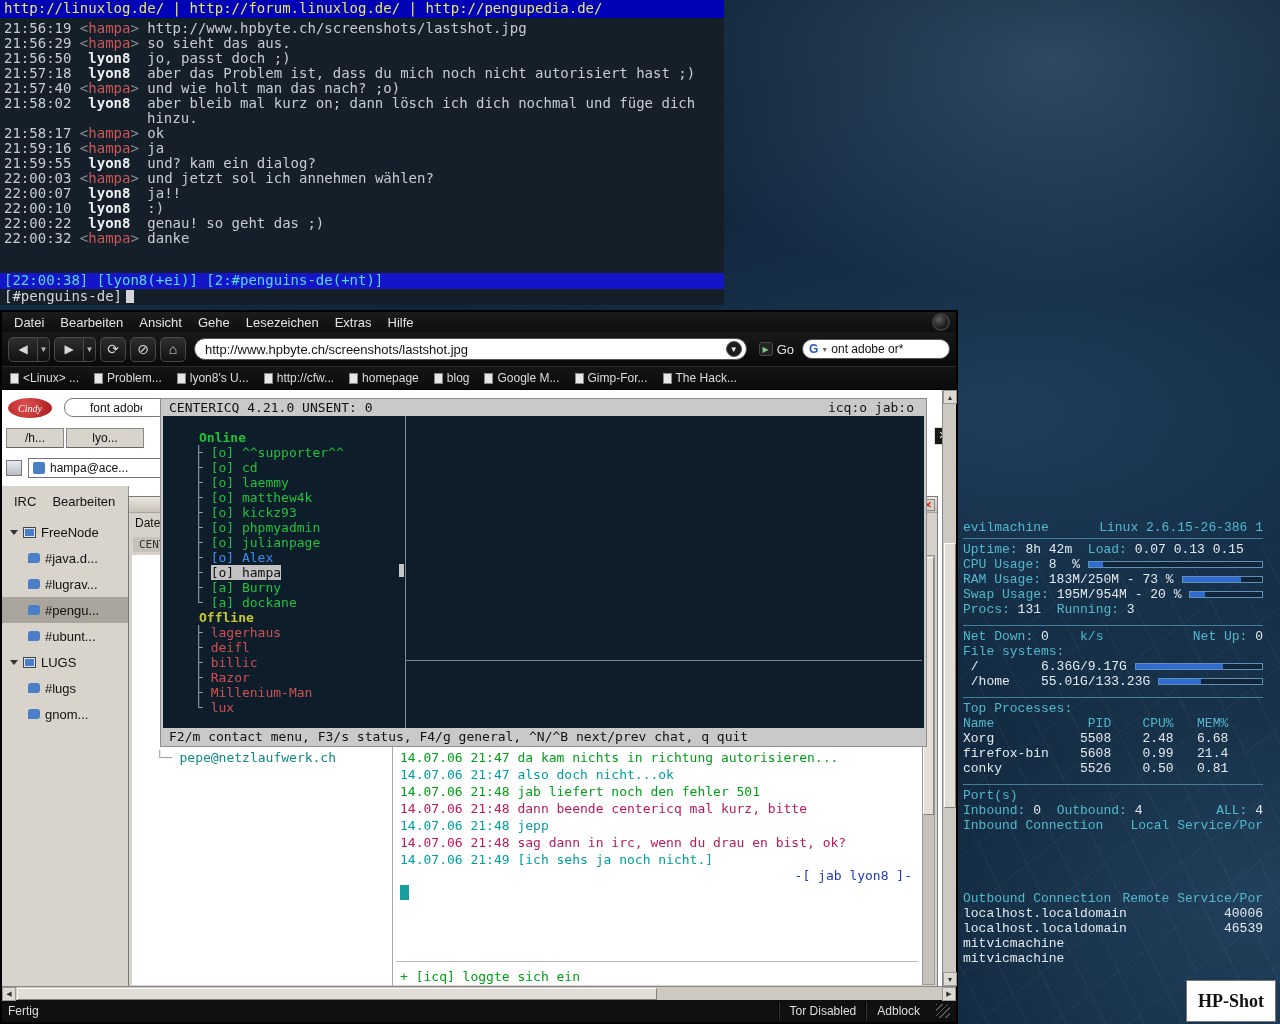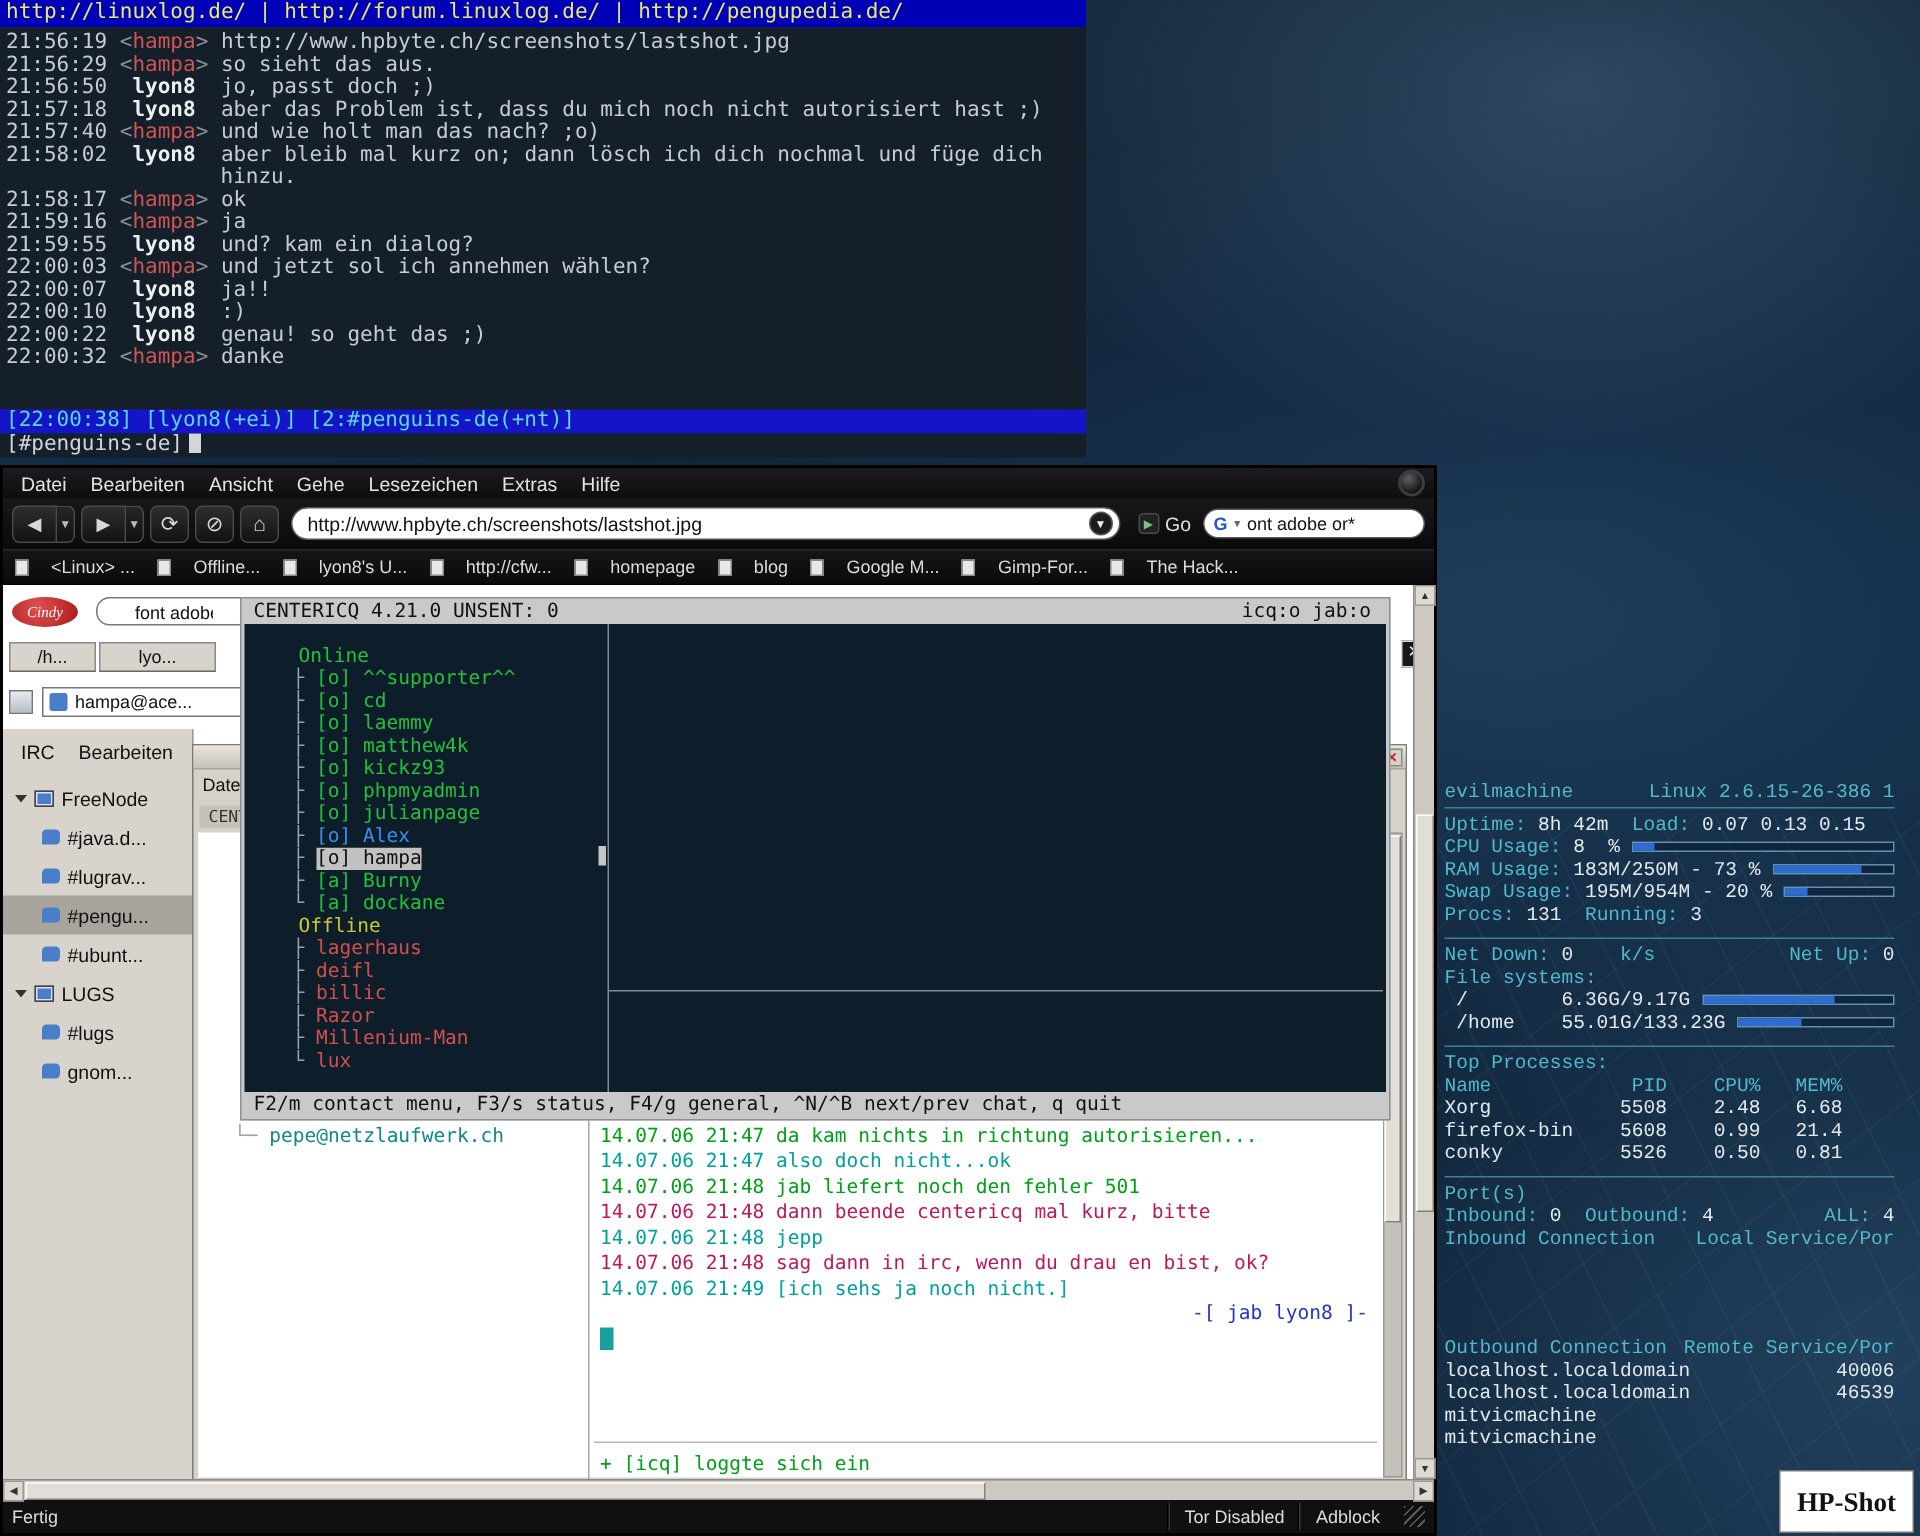--- a/index.html
+++ b/index.html
@@ -41,21 +41,21 @@
 #urlbar{flex:1;height:22px;border-radius:11px;background:#fff;border:1px solid #555;display:flex;align-items:center;padding:0 4px 0 10px;margin:0 4px}
 #url-input{flex:1;border:0;outline:0;font-size:13px;color:#111;background:transparent;font-family:"Liberation Sans",sans-serif}
 .url-badge{width:16px;height:16px;border-radius:50%;background:#1c1c1c;color:#eee;font-size:8px;display:flex;align-items:center;justify-content:center;border:1px solid #555}
 #go{color:#e0e0e0;font-size:13px;display:flex;align-items:center;gap:4px;padding:0 4px}
 .go-ico{width:14px;height:14px;border-radius:3px;background:#222;border:1px solid #4a4a4a;color:#7fc37f;font-size:8px;display:flex;align-items:center;justify-content:center}
 #searchbar{width:148px;height:20px;border-radius:10px;background:#fff;border:1px solid #555;display:flex;align-items:center;padding:0 6px;gap:3px}
 .g-logo{color:#2255cc;font-weight:bold;font-size:12px}
 .g-dd{color:#666;font-size:7px}
 #search-input{width:86px;border:0;outline:0;font-size:12px;background:transparent;color:#111}
 #bookmarks{height:24px;display:flex;align-items:center;padding:0 8px;gap:15px;background:linear-gradient(#151515,#0b0b0b);color:#dcdcdc;font-size:12px;border-top:1px solid #2a2a2a;border-bottom:1px solid #000;overflow:hidden}
-.bm-item{display:flex;align-items:center;gap:15px;white-space:nowrap}
+.bm-item{display:flex;align-items:center;gap:4px;white-space:nowrap}
 .bm-icon{width:9px;height:11px;background:#e8e8e8;border:1px solid #888}
 #content-row{display:flex}
 #content{position:relative;width:940px;height:596px;background:#fff;overflow:hidden;font-family:"Liberation Sans",sans-serif}
 #content .abs{position:absolute}
 
 
 #vscroll{position:relative;width:14px;height:596px;background:#cdc9c1;border-left:1px solid #888}
 .scroll-arrow{position:absolute;left:0;width:14px;height:14px;background:#dedad2;border:1px solid #999;color:#333;font-size:7px;display:flex;align-items:center;justify-content:center}
 #vscroll .up{top:0} #vscroll .down{bottom:0}
 #vthumb{position:absolute;left:1px;top:153px;width:12px;height:265px;background:#e2ded6;border:1px solid #fff;border-right-color:#857f75;border-bottom-color:#857f75}
@@ -108,21 +108,21 @@
 #bw-hline{position:absolute;left:264px;top:406px;width:522px;height:1px;background:#b8b8b8}
 #bw-event{position:absolute;left:268px;top:413px;color:#00a018;white-space:pre}
 
 
 #ci-win{left:158px;top:8px;width:767px;height:349px;background:#c9c9c9;border:1px solid #8e8e8e;display:flex;flex-direction:column;font-family:"DejaVu Sans Mono",monospace;font-size:13px}
 .ci-tb{height:17px;display:flex;justify-content:space-between;color:#111;padding:1px 12px 0 8px}
 #ci-body{position:relative;height:312px;margin:0 2px;background:#0e1d2a;color:#c6ccd2;line-height:15px;overflow:hidden}
 #ci-f2{height:16px;color:#111;padding:1px 0 0 8px;white-space:pre;overflow:hidden}
 #ci-list{position:absolute;left:16px;top:14px;width:224px}
 .ci-row{height:15px;white-space:pre;overflow:hidden}
-.ci-group{padding-left:20px;font-weight:normal}
+.ci-group{padding-left:20px;font-weight:bold}
 .ci-item{padding-left:16px}
 .ci-tree{color:#98a2aa}
 .c-green{color:#22c03c}
 .c-blue{color:#3c8cf0}
 .c-red{color:#d05050}
 .c-yellow{color:#c8c832}
 .ci-sel{background:#c2c2c2;color:#101010}
 #ci-vdiv{position:absolute;left:242px;top:0;width:1px;height:312px;background:#7e8a94}
 #ci-tick{position:absolute;left:236px;top:148px;width:5px;height:13px;background:#c6c6c6}
 #ci-hdiv{position:absolute;left:243px;top:244px;width:516px;height:1px;background:#7e8a94}
@@ -220,21 +220,21 @@
         <input id="search-input" readonly="" value="ont adobe or*" style="">
       </span>
     </div>
     <div id="bookmarks">
         <span class="bm-item">
           <span class="bm-icon"></span>
           <span class="bm-label">&lt;Linux&gt; ...</span>
         </span>
         <span class="bm-item">
           <span class="bm-icon"></span>
-          <span class="bm-label">Offline...</span>
+          <span class="bm-label">Problem...</span>
         </span>
         <span class="bm-item">
           <span class="bm-icon"></span>
           <span class="bm-label">lyon8's U...</span>
         </span>
         <span class="bm-item">
           <span class="bm-icon"></span>
           <span class="bm-label">http://cfw...</span>
         </span>
         <span class="bm-item">

